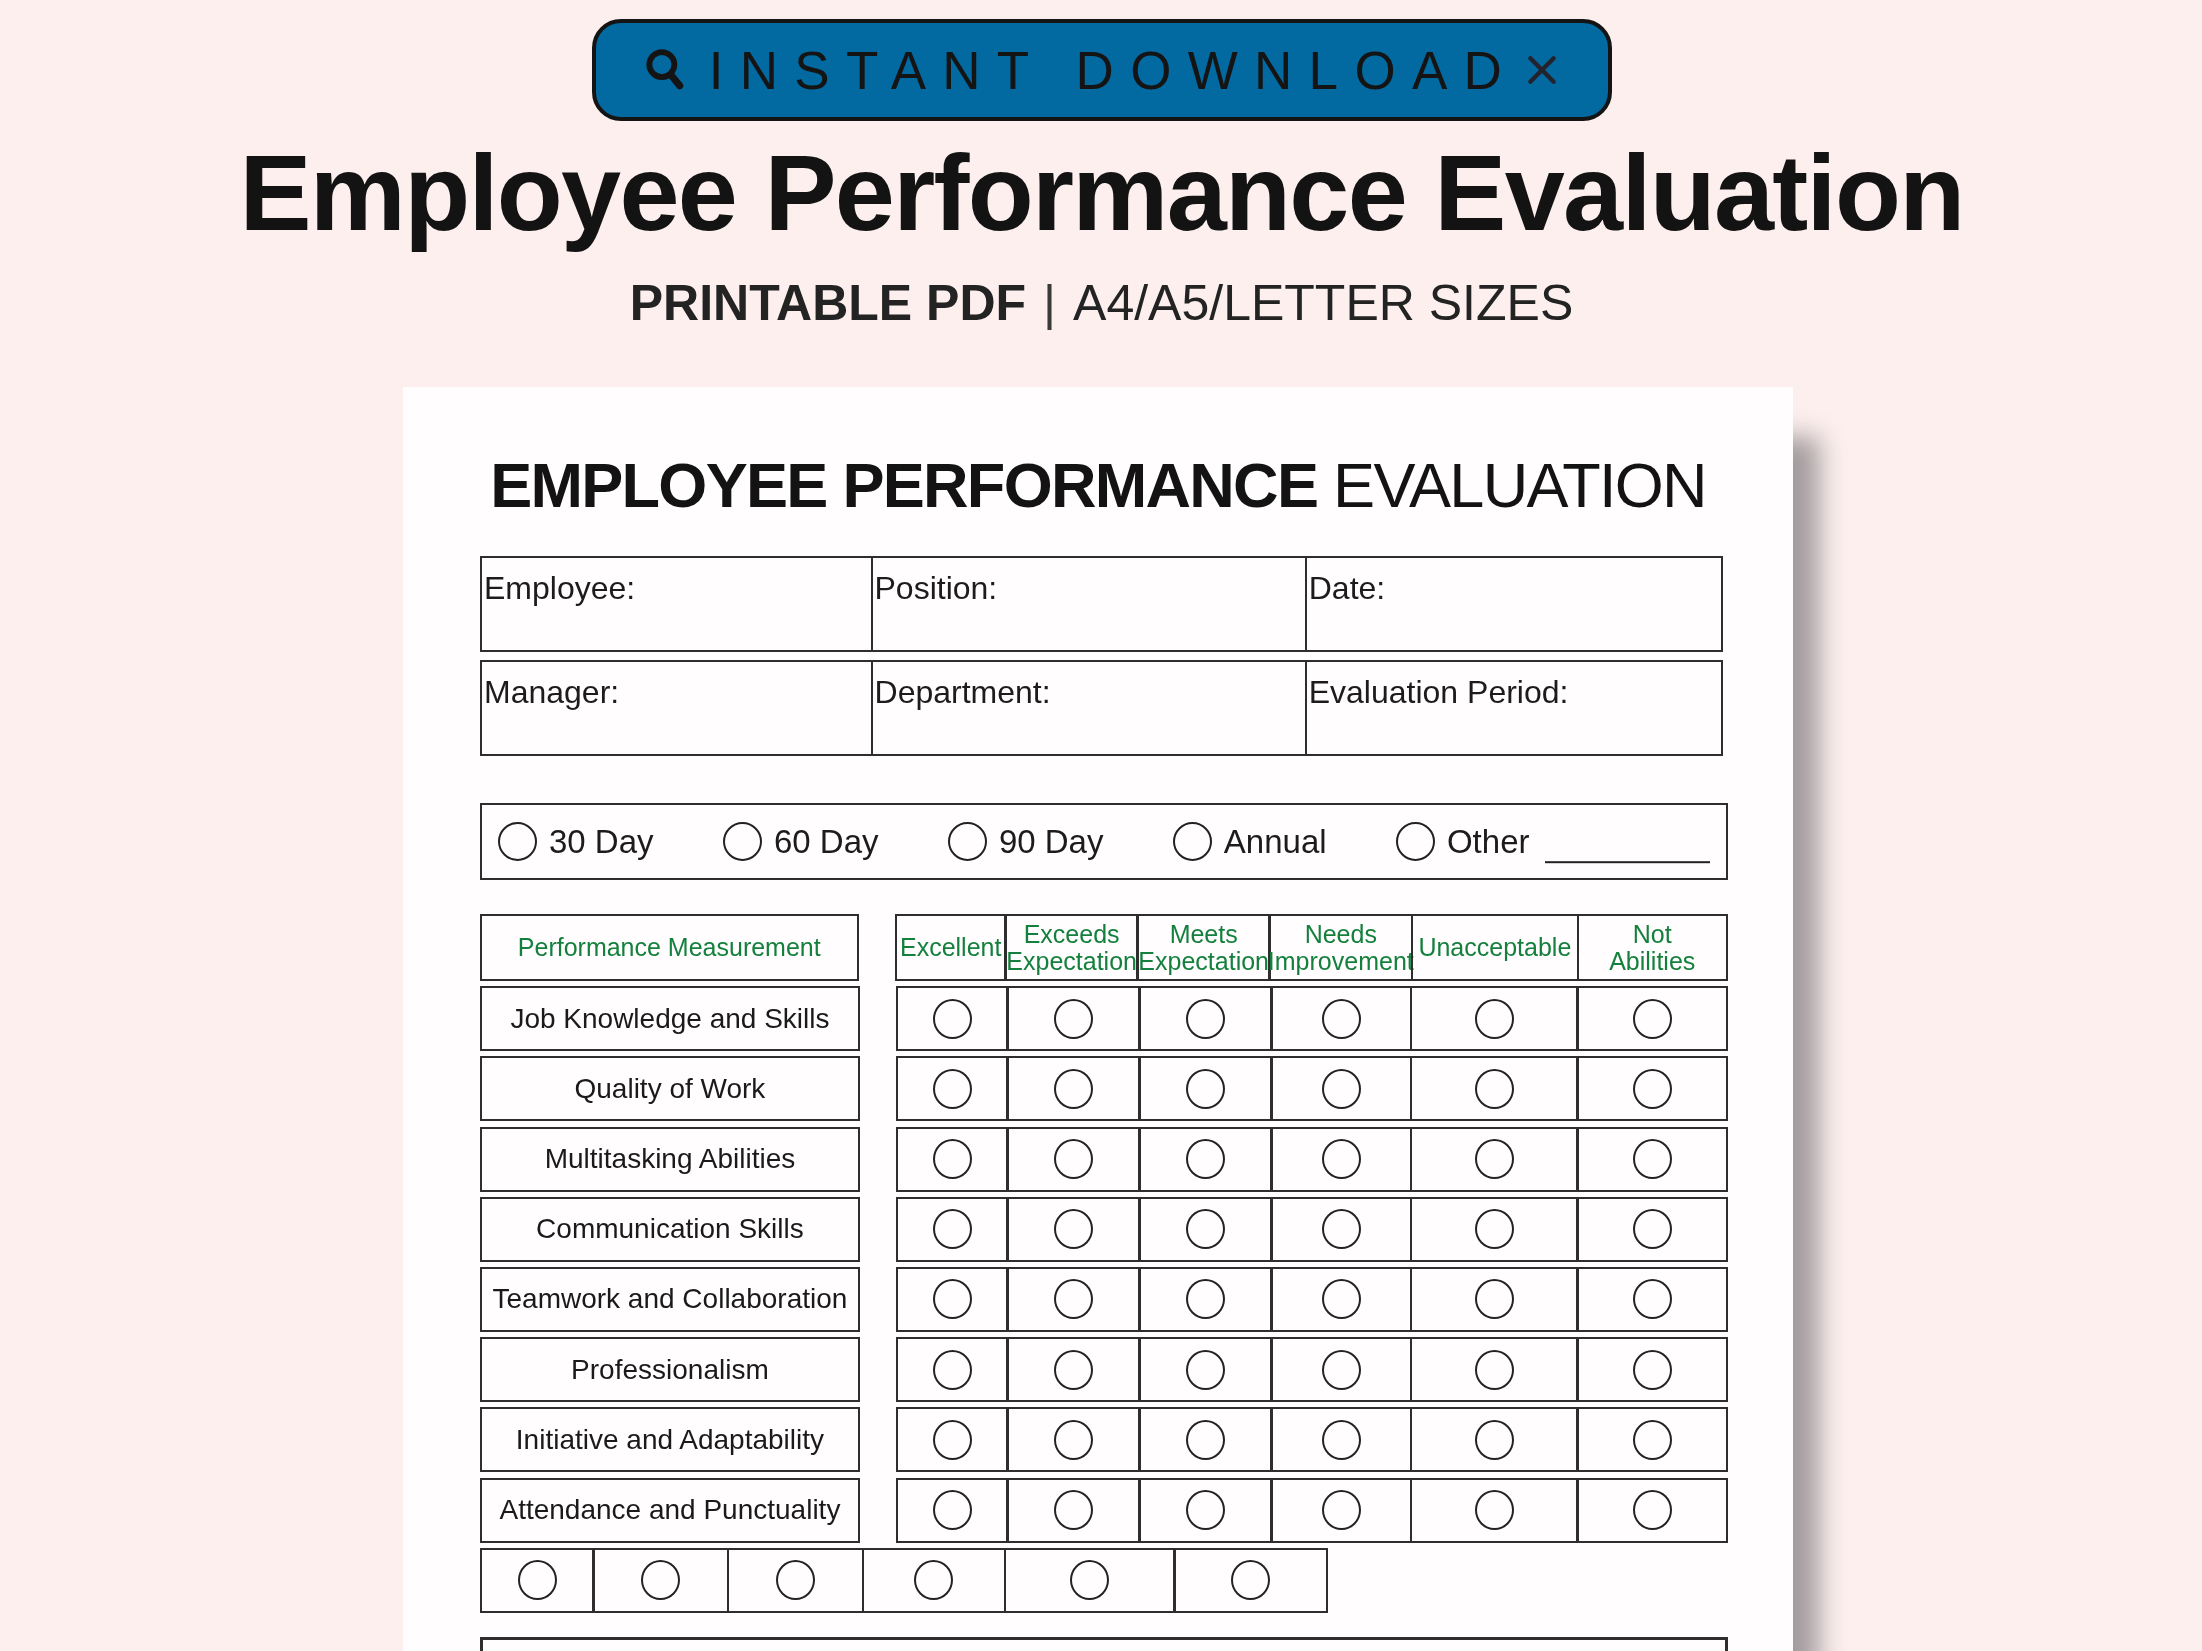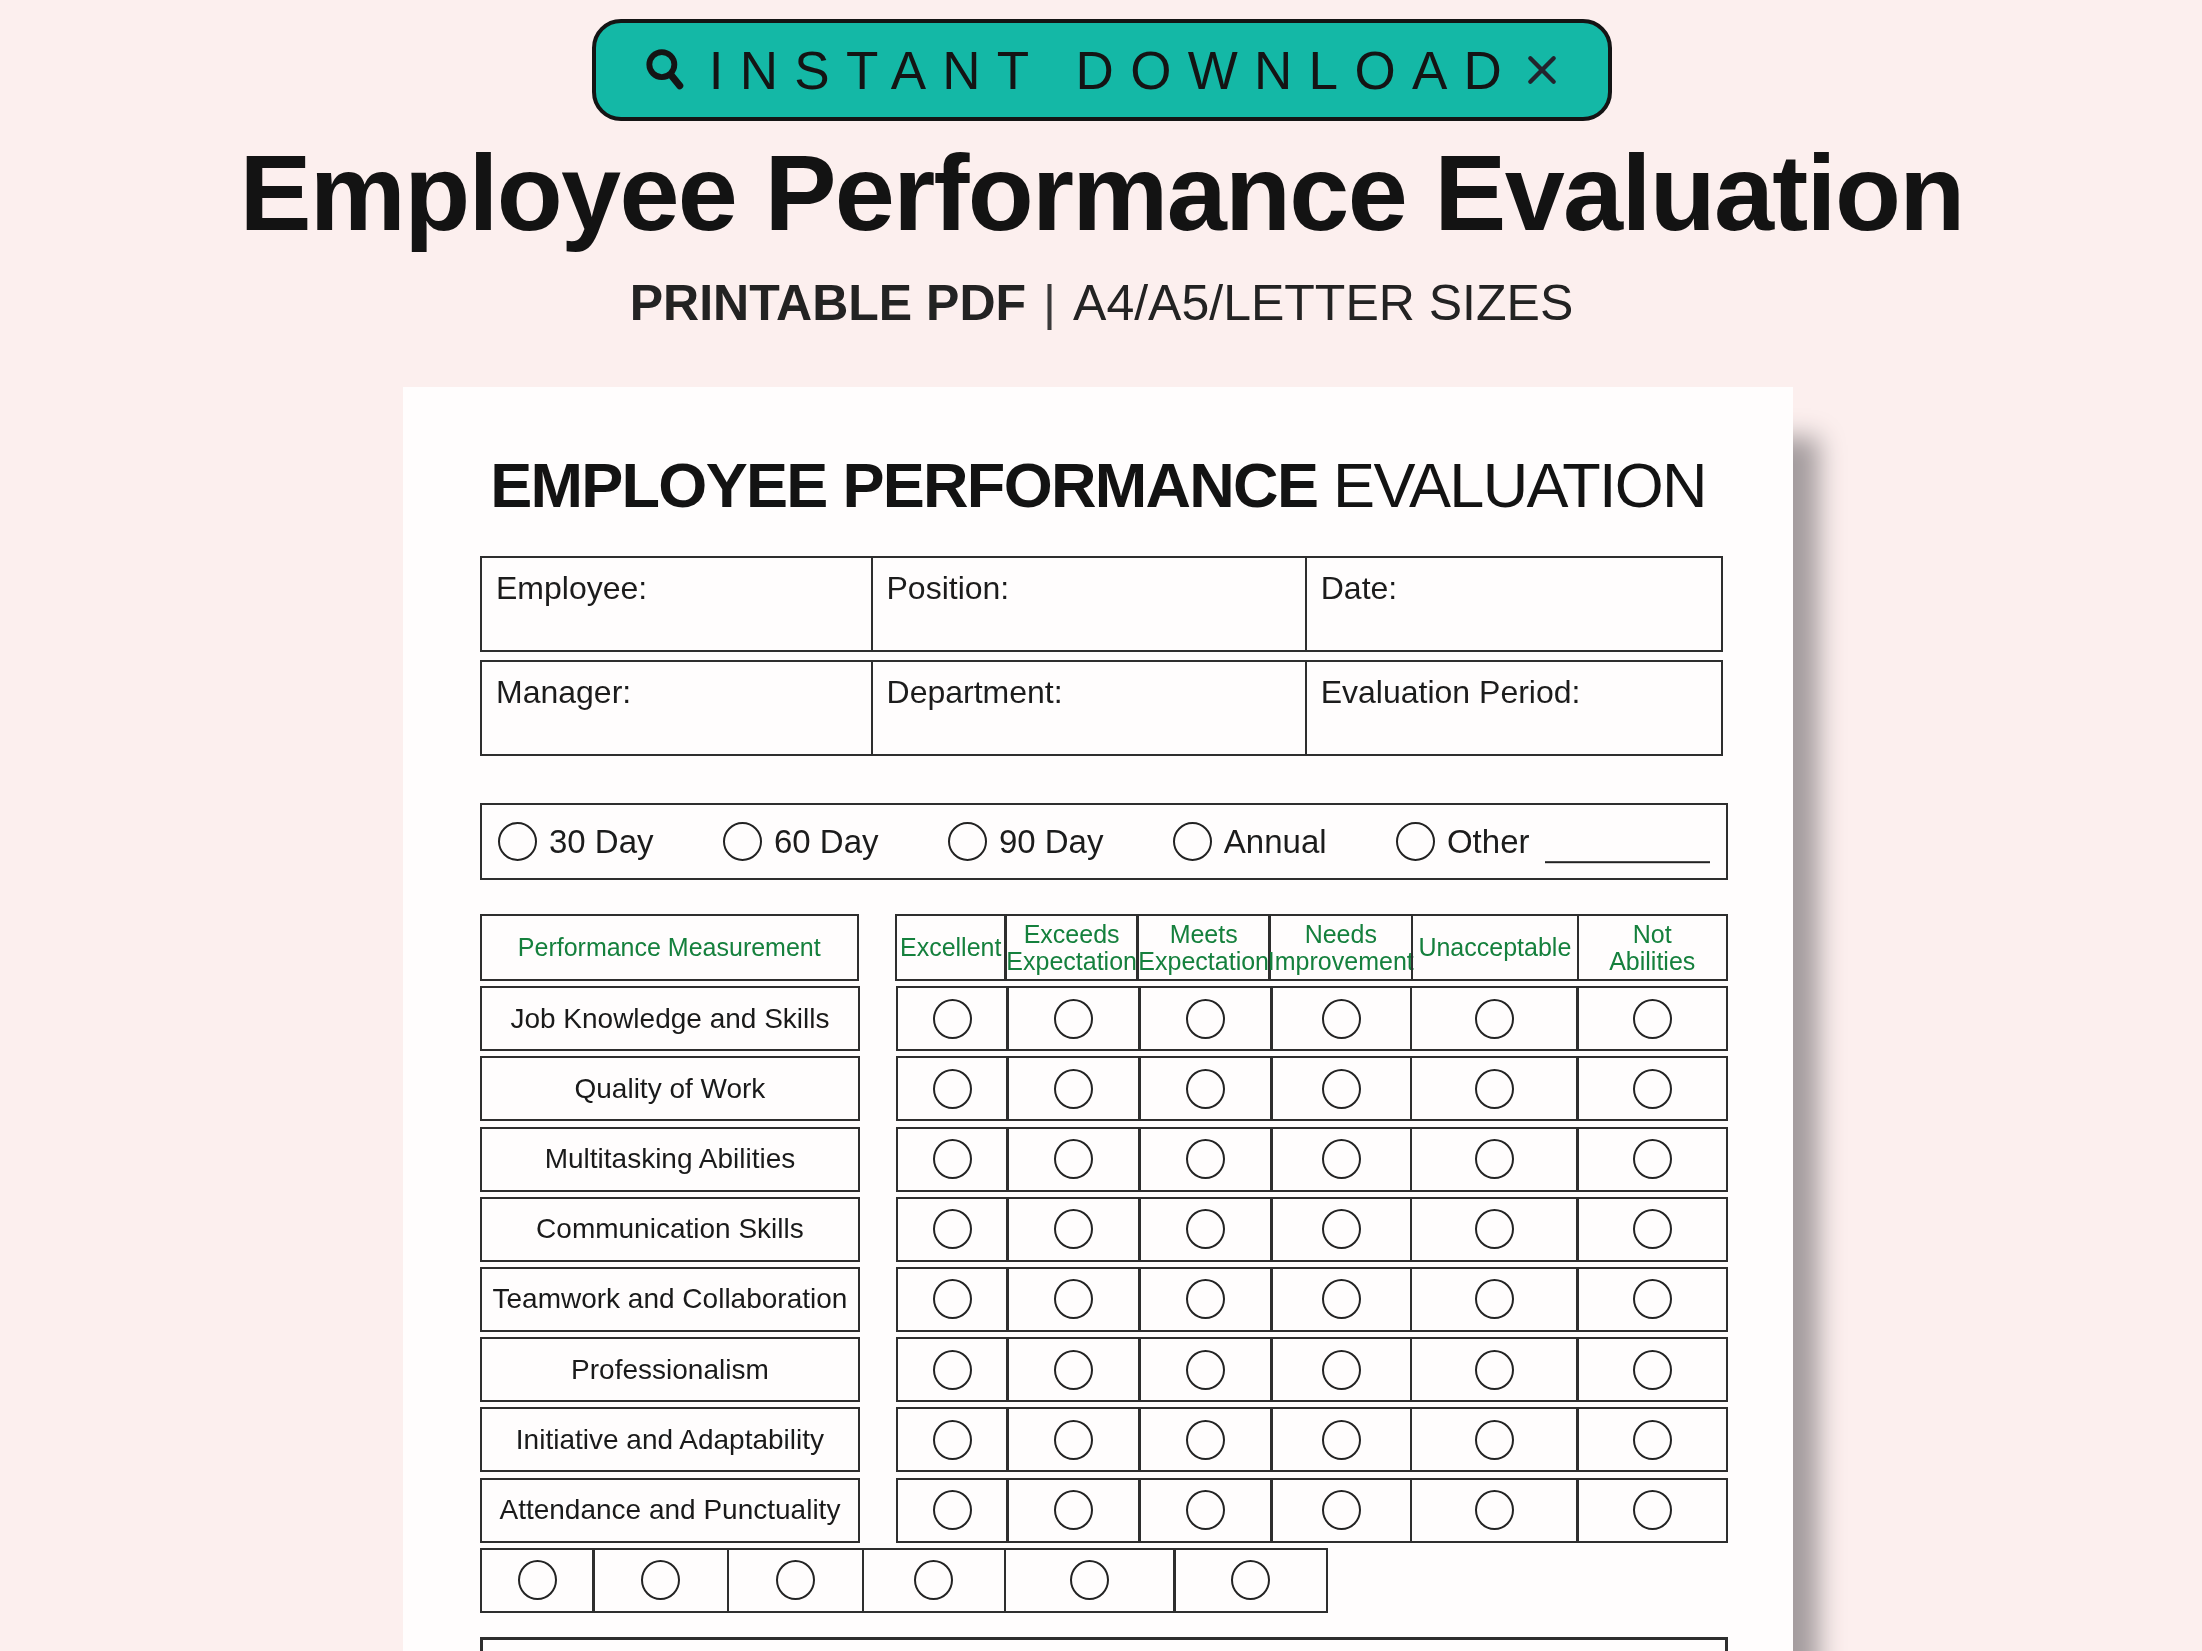--- a/index.html
+++ b/index.html
@@ -10,21 +10,21 @@
     overflow: hidden;
     position: relative;
     font-family: "Liberation Sans", sans-serif;
     color: #151515;
   }
 
   
   .badge {
     position: absolute; top: 19px; left: 50%; transform: translateX(-50%);
     width: 1020px; height: 102px;
-    background: #14b8a6;
+    background: #0369a1;
     border: 4.3px solid #141414;
     border-radius: 29px;
     display: flex; align-items: center; justify-content: space-between;
     padding: 0 45px;
   }
   .badge-label {
     font-size: 53px; font-weight: 500; letter-spacing: 16.3px;
     color: #141414; white-space: nowrap; transform: translateX(6.9px);
   }
   .badge svg { flex: none; display: block; }
@@ -58,21 +58,21 @@
     color: #131313; white-space: nowrap;
   }
   .doc-heading .hb { font-weight: 700; }
   .doc-heading .hr { font-weight: 400; }
 
   
   .info-table { position: absolute; top: 169px; left: 77px; width: 1248px; }
   .irow { display: flex; margin-bottom: 7.7px; }
   .icell {
     height: 96px; border: 2.6px solid #2e2e2e; background: transparent;
-    padding: 12px 14px; margin-left: -2.6px;
+    padding: 12px 2px; margin-left: -2.6px;
   }
   .icell:first-child { margin-left: 0; }
   .ic0 { width: 31.5%; } .ic1 { width: 35%; } .ic2 { width: 33.5%; }
   .ilabel { font-size: 32px; color: #1c1c1c; }
 
   
   .period-box {
     position: absolute; top: 416px; left: 77px; width: 1248px; height: 77px;
     border: 2.6px solid #2e2e2e;
     display: flex; align-items: center; justify-content: space-between;

